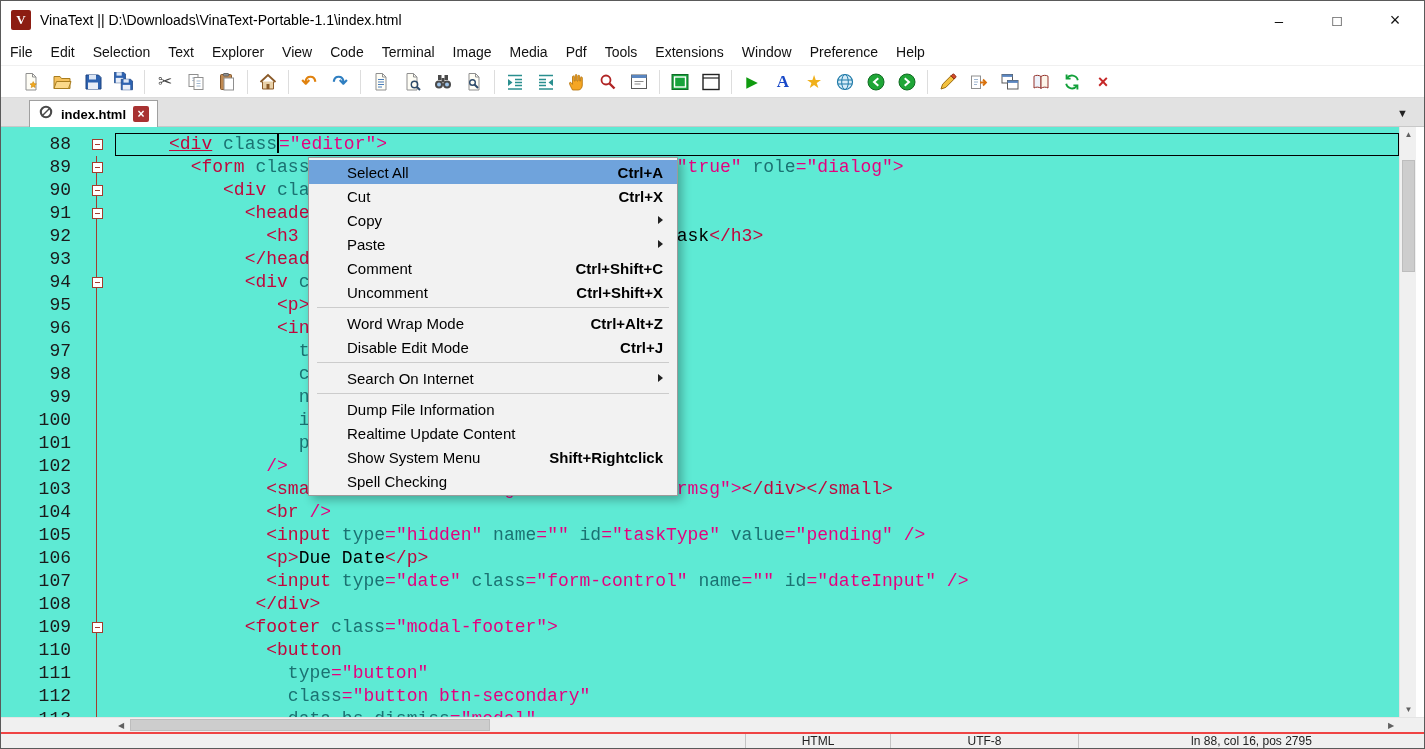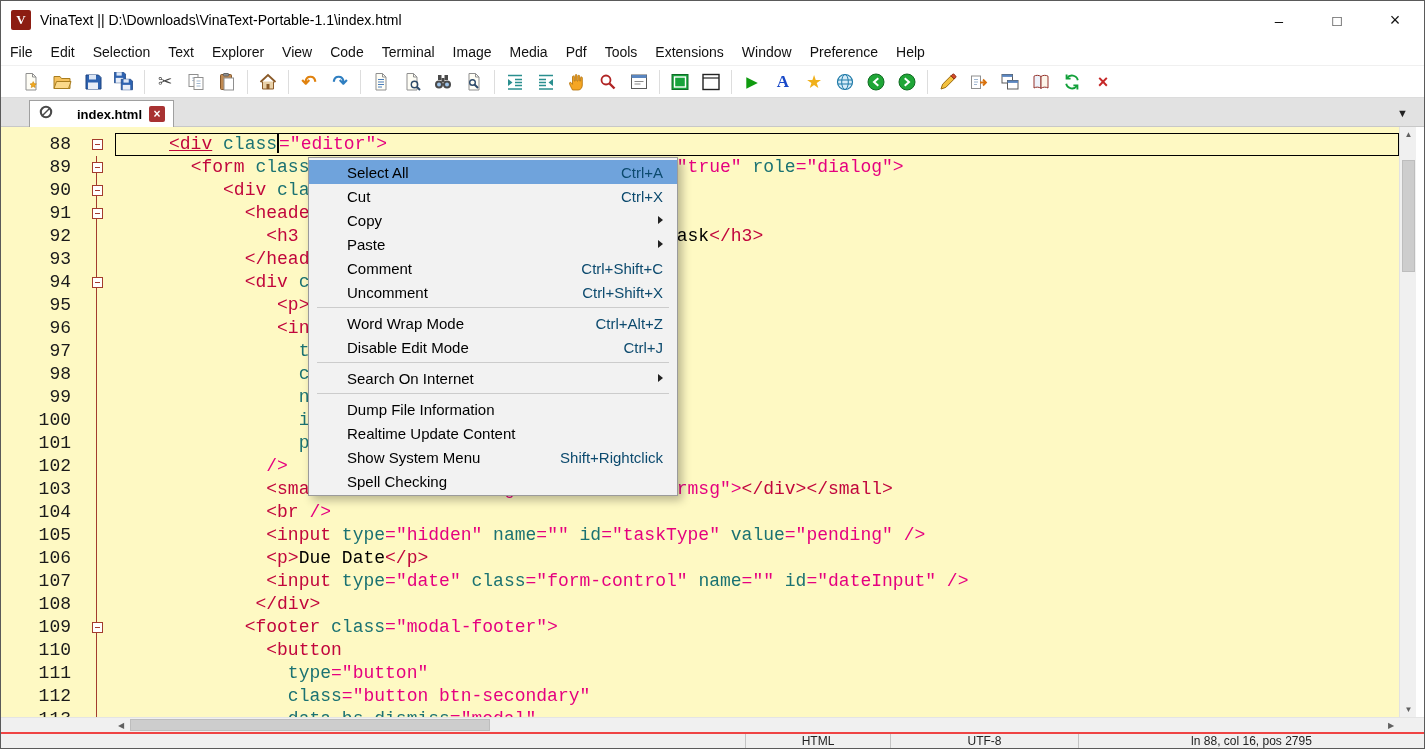--- a/index.html
+++ b/index.html
@@ -32,28 +32,28 @@
   .tb-group:last-child{border-right:none;}
   .tb-btn{width:24px;height:24px;display:flex;align-items:center;justify-content:center;border-radius:2px;}
   .tb-icon{width:20px;height:20px;display:flex;align-items:center;justify-content:center;}
   .g{display:flex;align-items:center;justify-content:center;width:20px;height:20px;line-height:20px;}
 
   
   .tabbar{height:29px;background:#e2e2e2;display:flex;align-items:flex-end;
     padding:2px 10px 0 28px;border-bottom:1px solid #c8c8c8;flex:0 0 auto;}
   .tab{height:27px;background:#fff;border:1px solid #a0a0a0;border-bottom:none;
     display:flex;align-items:center;gap:7px;padding:0 8px;margin-bottom:-1px;}
-  .tab-label{font-size:13px;font-weight:bold;color:#000;margin-left:16px;}
+  .tab-label{font-size:13px;font-weight:bold;color:#000;}
   .tab-close{width:16px;height:16px;background:var(--tab-close);color:#fff;border-radius:2px;
     display:flex;align-items:center;justify-content:center;font-size:12px;font-weight:bold;line-height:1;}
   .tab-overflow{margin-left:auto;align-self:center;font-size:11px;color:#222;padding:2px 6px;}
 
   
   .editor-row{flex:1 1 auto;display:flex;min-height:0;background:#fff;}
-  .editor{flex:1;padding-top:6px;overflow:hidden;position:relative;background:#fef9c3;}
+  .editor{flex:1;padding-top:6px;overflow:hidden;position:relative;background:#5eead4;}
   .line{display:flex;height:23px;font-family:"Liberation Mono", monospace;font-size:18px;line-height:23px;}
   .ln{width:78px;text-align:right;padding-right:8px;color:#1a1a1a;flex:0 0 auto;}
   .fold{width:36px;flex:0 0 auto;position:relative;display:flex;align-items:center;justify-content:center;}
   .vline{position:absolute;left:17px;top:0;bottom:0;width:1px;background:var(--fold);}
   .fold-box{width:11px;height:11px;border:1px solid var(--fold);background:#fff;position:relative;z-index:1;}
   .fold-box::after{content:"";position:absolute;left:2px;right:2px;top:4px;height:1px;background:var(--fold);}
   .code{flex:1;white-space:pre;color:#000;position:relative;}
   .line.current .code{box-shadow:inset 0 0 0 1px #000;}
   .tok-p{color:#000;}
   .tok-t,.tok-tu{color:var(--tag);}
@@ -85,21 +85,21 @@
   .sb-lang{width:145px;}
   .sb-enc{width:188px;}
   .sb-pos{width:346px;}
 
   
   .cmenu{position:absolute;left:307px;top:156px;width:370px;background:#f2f2f2;
     border:1px solid #9b9b9b;box-shadow:4px 4px 9px rgba(0,0,0,.28);padding:2px 0;z-index:50;font-size:15px;}
   .cmenu-item{height:24px;display:flex;align-items:center;padding:0 14px 0 38px;color:#000;}
   .cmenu-item.selected{background:var(--menu-highlight);}
   .cm-label{flex:0 0 auto;}
-  .cm-shortcut{margin-left:auto;color:#0c4a6e;}
+  .cm-shortcut{margin-left:auto;color:#000000;font-weight:bold;}
   .cm-arrow{margin-left:auto;width:0;height:0;border-left:5px solid #222;
     border-top:4px solid transparent;border-bottom:4px solid transparent;}
   .cmenu-sep{height:1px;background:#ccc;margin:3px 8px;}
 </style>
 </head>
 <body>
 
 <div class="window">
 
   <div class="titlebar">

